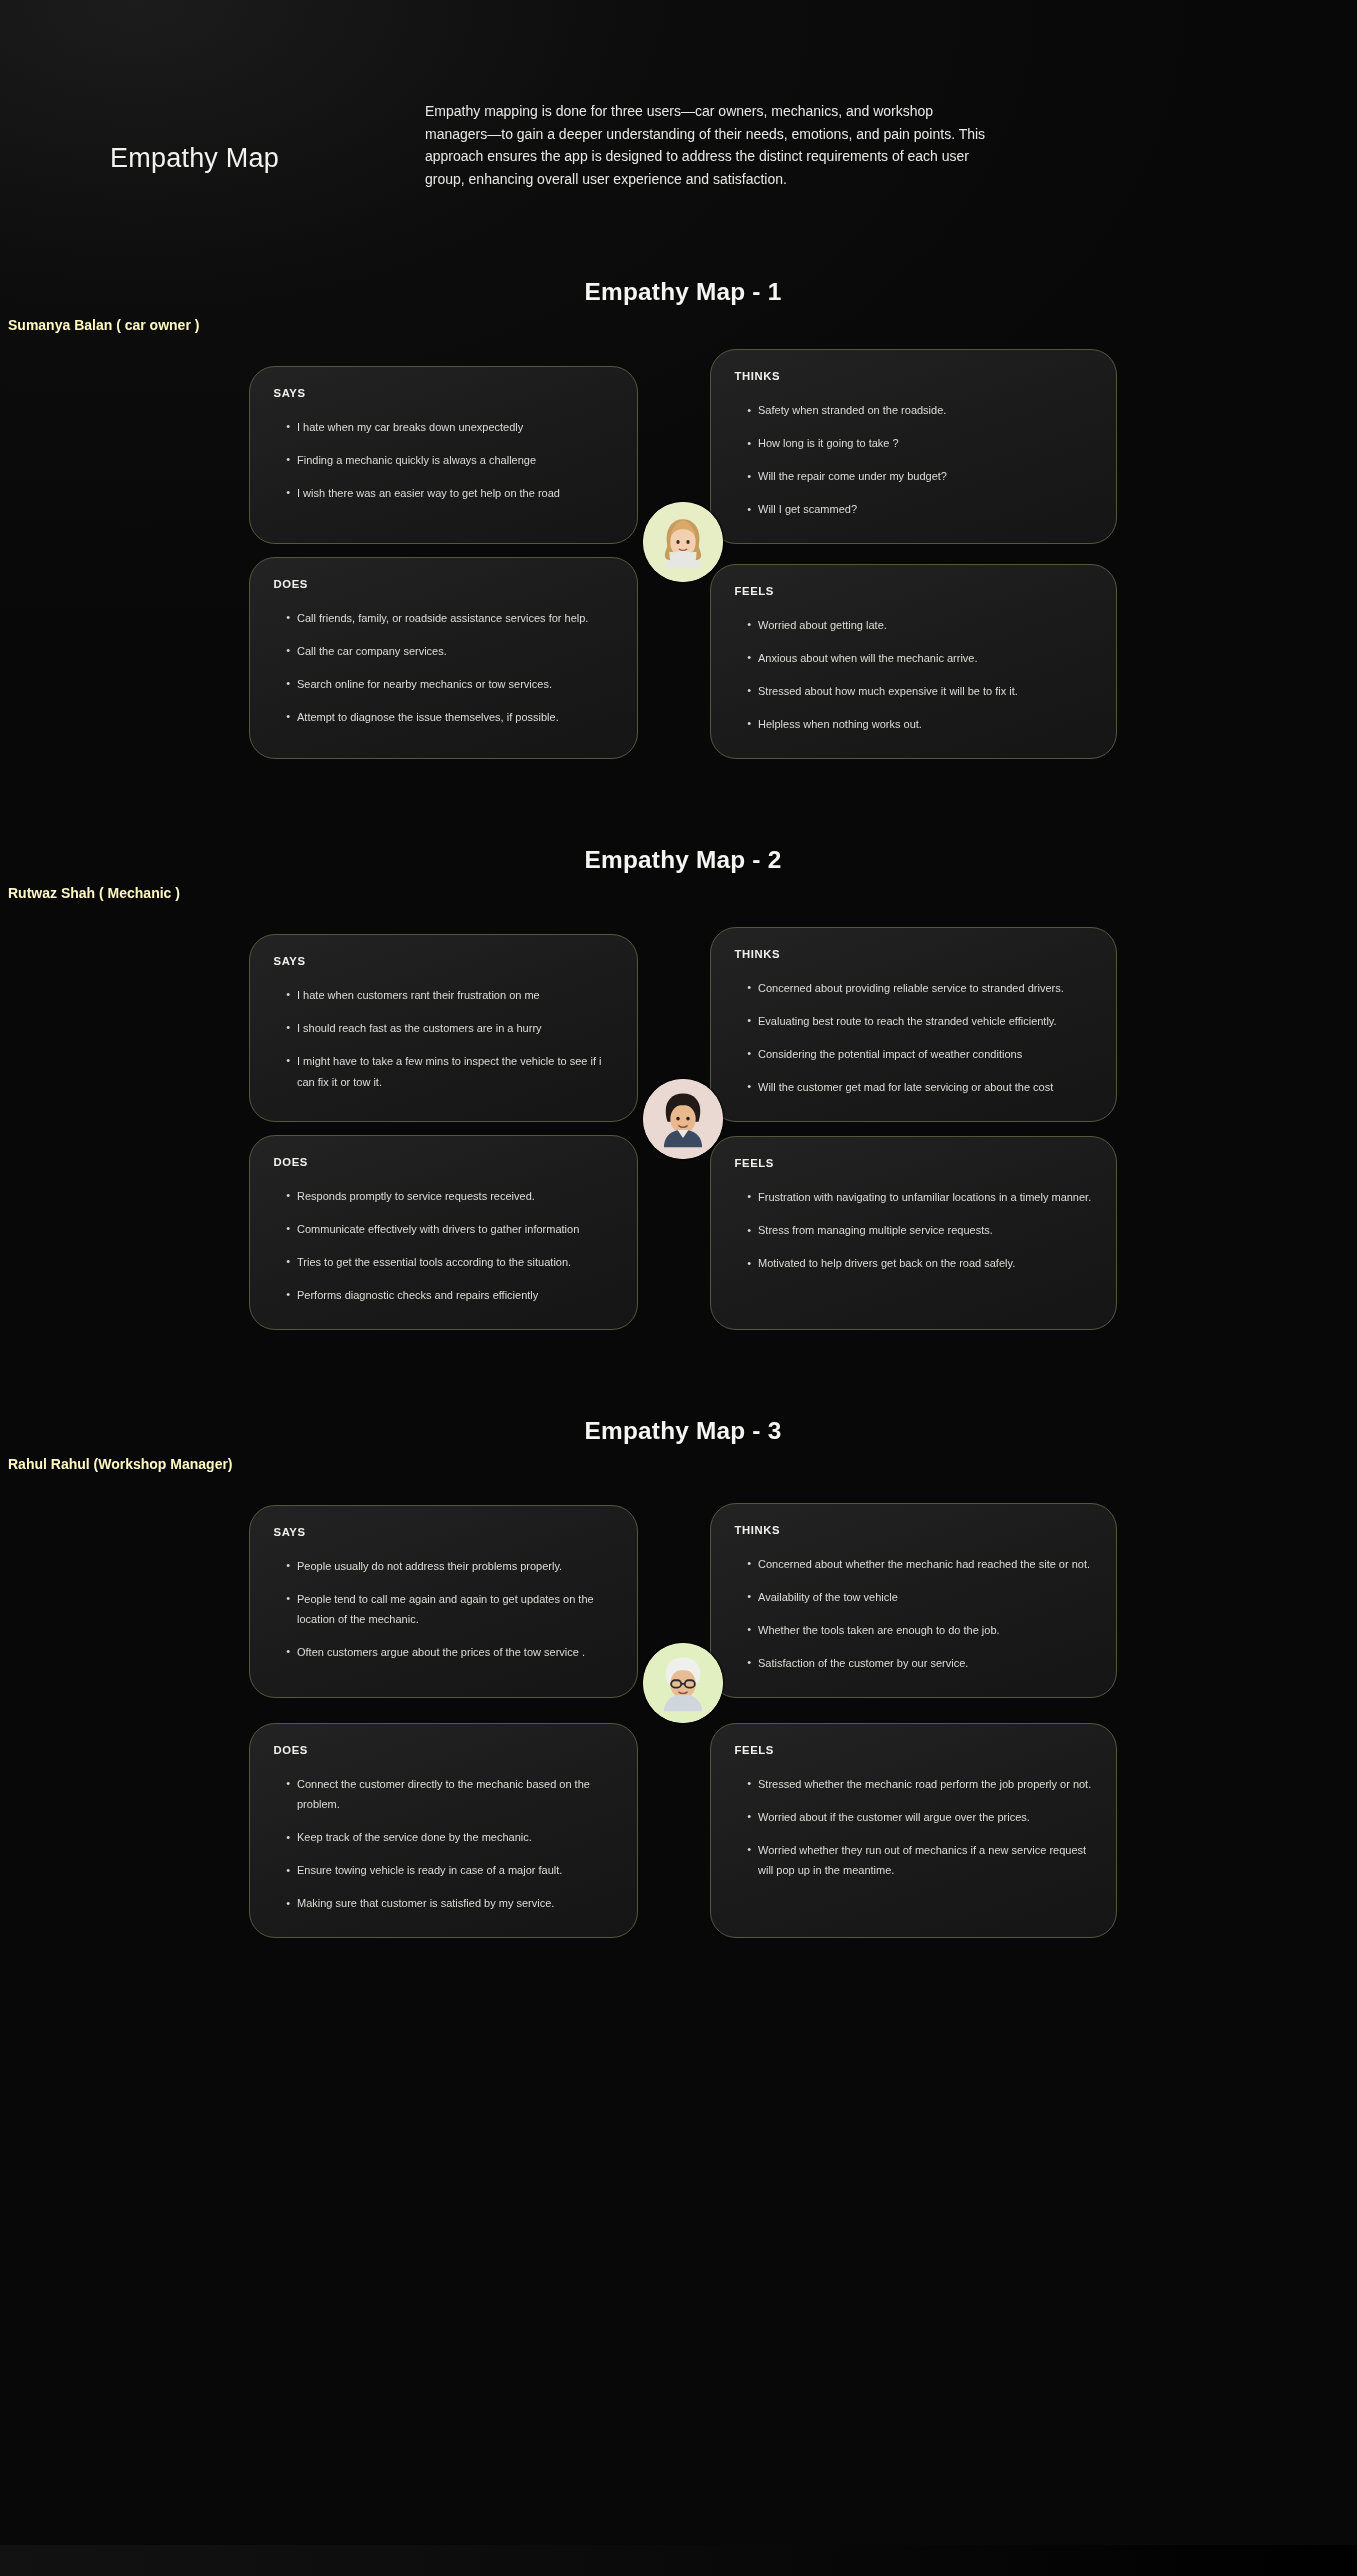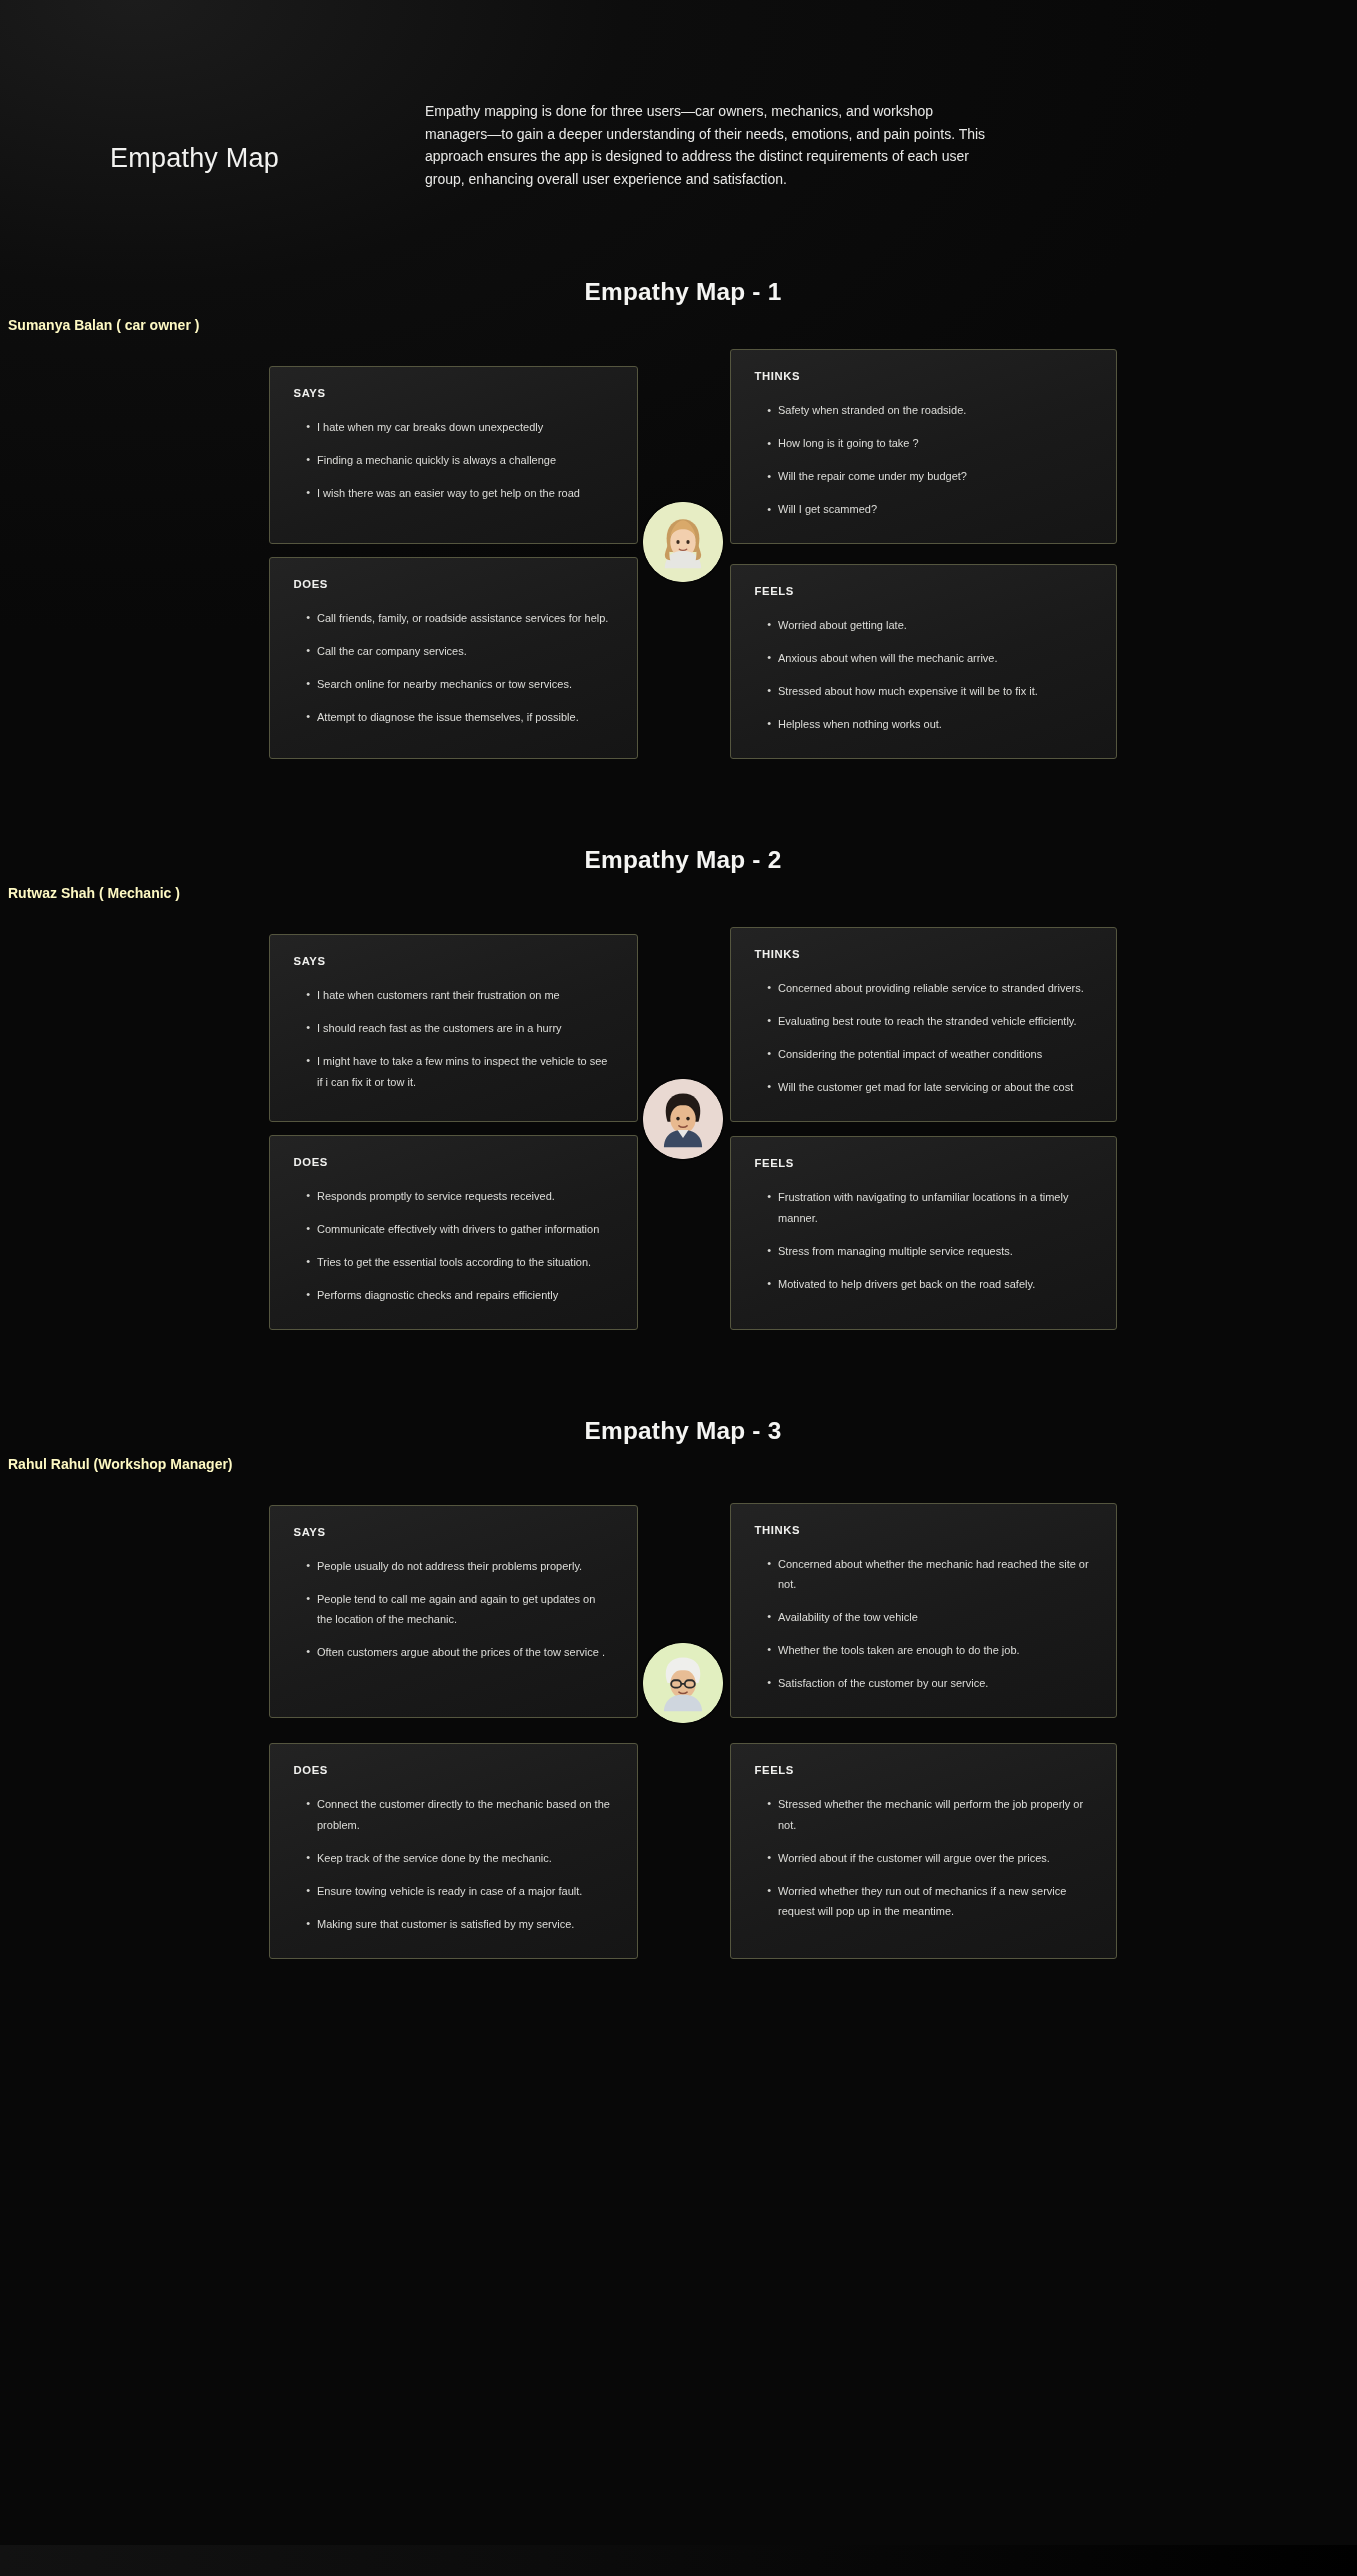--- a/index.html
+++ b/index.html
@@ -71,26 +71,25 @@
   }
   .map-grid {
     display: grid;
     grid-template-columns: 389px 407px;
     column-gap: 72px;
     row-gap: 12.7px;
     justify-content: center;
   }
   .quadrant {
     border: 0.9px solid #55563f;
-    border-radius: 3px;
+    border-radius: 26px;
     background: linear-gradient(160deg, #232323 0%, #1a1a1a 55%, #151515 100%);
     padding: 20px 23.5px 23.5px 23.5px;
     box-sizing: border-box;
     min-height: 145px;
-    margin-left: 20px;
   }
   .q-title {
     font-size: 11.3px;
     font-weight: 700;
     letter-spacing: 0.6px;
     color: #f1f1ef;
     margin-bottom: 18px;
   }
   .q-list {
     margin: 0;
@@ -305,21 +304,21 @@
         <ul class="q-list">
           <li>Connect the customer directly to the mechanic based on the problem.</li>
           <li>Keep track of the service done by the mechanic.</li>
           <li>Ensure towing vehicle is ready in case of a major fault.</li>
           <li>Making sure that customer is satisfied by my service.</li>
         </ul>
       </div>
       <div class="quadrant q-feels">
         <div class="q-title">FEELS</div>
         <ul class="q-list">
-          <li>Stressed whether the mechanic will perform the job properly or not.</li>
+          <li>Stressed whether the mechanic road perform the job properly or not.</li>
           <li>Worried about if the customer will argue over the prices.</li>
           <li>Worried whether they run out of mechanics if a new service request will pop up in the meantime.</li>
         </ul>
       </div>
     </div>
     <div class="avatar" style="top:138px;background:#e2efc0;">
       <svg width="80" height="80" viewBox="0 0 88 88">
         <circle cx="44" cy="44" r="44" fill="#e2efc0"></circle>
         <path d="M44 16c12 0 19 7 19 18 0 4-1 7-2 10H27c-1-3-2-6-2-10 0-11 7-18 19-18z" fill="#efefec"></path>
         <ellipse cx="44" cy="45" rx="14" ry="16" fill="#e8bd95"></ellipse>

